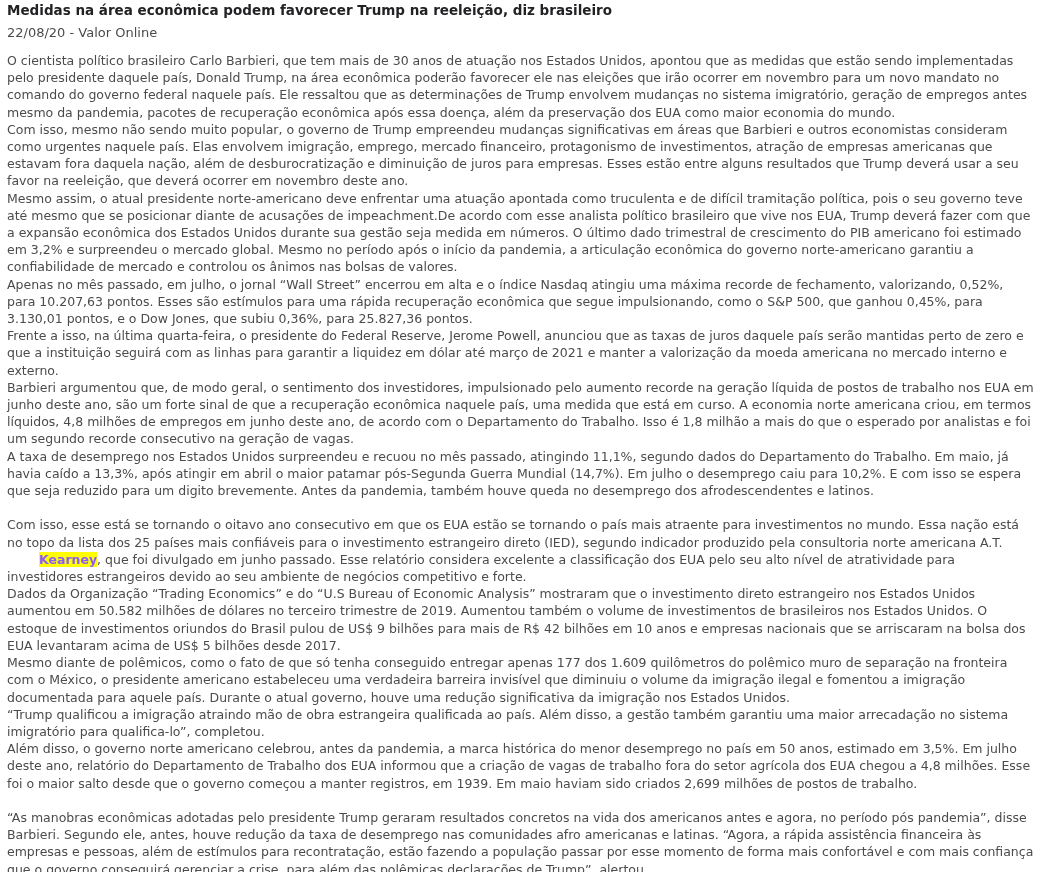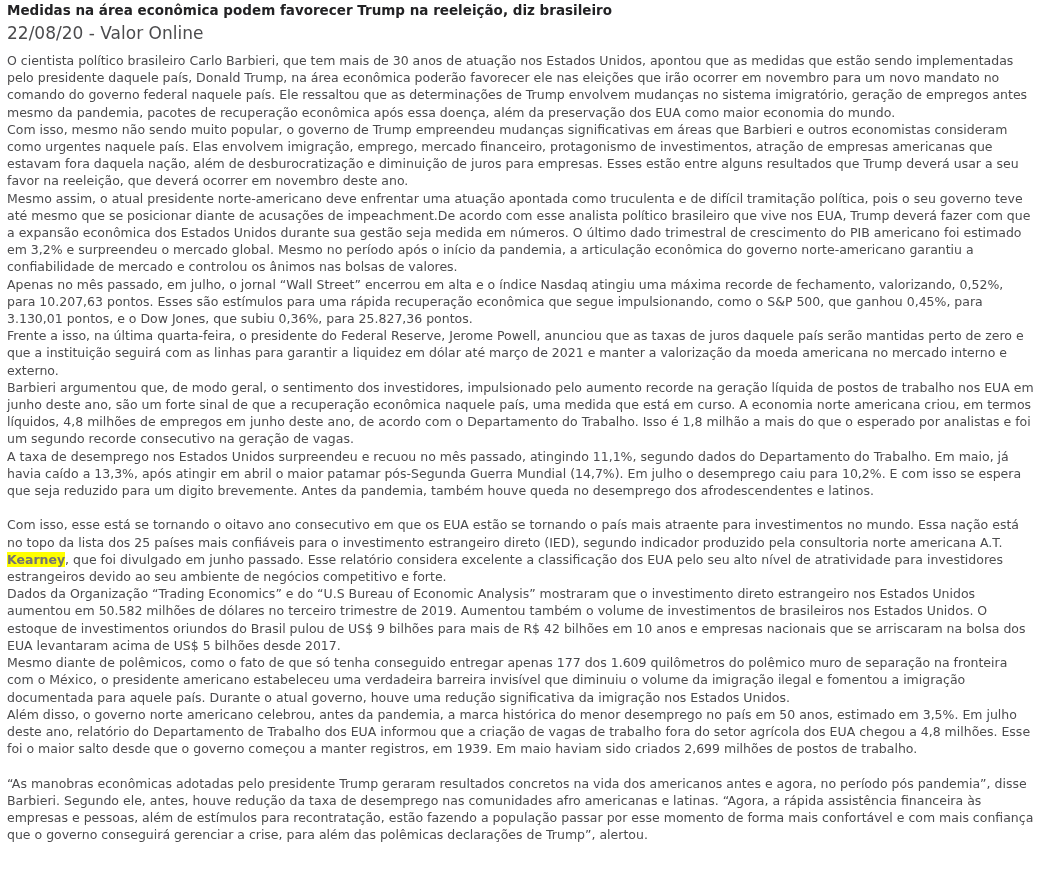--- a/index.html
+++ b/index.html
@@ -17,55 +17,57 @@
     overflow: hidden;
   }
   .article-title {
     font-size: 13.5px;
     font-weight: bold;
     color: #222224;
     line-height: 17px;
     margin: 0 0 6px 0;
   }
   .dateline {
-    font-size: 17px;
+    font-size: 13px;
     color: #4b4b4d;
     line-height: 16px;
     margin: 0 0 11px 0;
   }
   .article-body {
     font-size: 12.5px;
     color: #4b4b4d;
     line-height: 17.2px;
   }
   .para {
     margin: 0;
     min-height: 17.2px;
   }
   .hl {
     background: var(--hl-color, #ffff00);
     font-weight: bold;
-    color: #737373;
+    color: #8b5cf6;
+    margin-left: 32px;
   }
 </style>
 </head>
 <body>
 
 <div class="page">
   <h1 class="article-title">Medidas na área econômica podem favorecer Trump na reeleição, diz brasileiro</h1>
   <div class="dateline">22/08/20 - Valor Online</div>
   <div class="article-body">
       <p class="para"><span>O cientista político brasileiro Carlo Barbieri, que tem mais de 30 anos de atuação nos Estados Unidos, apontou que as medidas que estão sendo implementadas pelo presidente daquele país, Donald Trump, na área econômica poderão favorecer ele nas eleições que irão ocorrer em novembro para um novo mandato no comando do governo federal naquele país. Ele ressaltou que as determinações de Trump envolvem mudanças no sistema imigratório, geração de empregos antes mesmo da pandemia, pacotes de recuperação econômica após essa doença, além da preservação dos EUA como maior economia do mundo.</span></p>
       <p class="para"><span>Com isso, mesmo não sendo muito popular, o governo de Trump empreendeu mudanças significativas em áreas que Barbieri e outros economistas consideram como urgentes naquele país. Elas envolvem imigração, emprego, mercado financeiro, protagonismo de investimentos, atração de empresas americanas que estavam fora daquela nação, além de desburocratização e diminuição de juros para empresas. Esses estão entre alguns resultados que Trump deverá usar a seu favor na reeleição, que deverá ocorrer em novembro deste ano.</span></p>
       <p class="para"><span>Mesmo assim, o atual presidente norte-americano deve enfrentar uma atuação apontada como truculenta e de difícil tramitação política, pois o seu governo teve até mesmo que se posicionar diante de acusações de impeachment.De acordo com esse analista político brasileiro que vive nos EUA, Trump deverá fazer com que a expansão econômica dos Estados Unidos durante sua gestão seja medida em números. O último dado trimestral de crescimento do PIB americano foi estimado em 3,2% e surpreendeu o mercado global. Mesmo no período após o início da pandemia, a articulação econômica do governo norte-americano garantiu a confiabilidade de mercado e controlou os ânimos nas bolsas de valores.</span></p>
       <p class="para"><span>Apenas no mês passado, em julho, o jornal “Wall Street” encerrou em alta e o índice Nasdaq atingiu uma máxima recorde de fechamento, valorizando, 0,52%, para 10.207,63 pontos. Esses são estímulos para uma rápida recuperação econômica que segue impulsionando, como o S&amp;P 500, que ganhou 0,45%, para 3.130,01 pontos, e o Dow Jones, que subiu 0,36%, para 25.827,36 pontos.</span></p>
       <p class="para"><span>Frente a isso, na última quarta-feira, o presidente do Federal Reserve, Jerome Powell, anunciou que as taxas de juros daquele país serão mantidas perto de zero e que a instituição seguirá com as linhas para garantir a liquidez em dólar até março de 2021 e manter a valorização da moeda americana no mercado interno e externo.</span></p>
       <p class="para"><span>Barbieri argumentou que, de modo geral, o sentimento dos investidores, impulsionado pelo aumento recorde na geração líquida de postos de trabalho nos EUA em junho deste ano, são um forte sinal de que a recuperação econômica naquele país, uma medida que está em curso. A economia norte americana criou, em termos líquidos, 4,8 milhões de empregos em junho deste ano, de acordo com o Departamento do Trabalho. Isso é 1,8 milhão a mais do que o esperado por analistas e foi um segundo recorde consecutivo na geração de vagas.</span></p>
       <p class="para"><span>A taxa de desemprego nos Estados Unidos surpreendeu e recuou no mês passado, atingindo 11,1%, segundo dados do Departamento do Trabalho. Em maio, já havia caído a 13,3%, após atingir em abril o maior patamar pós-Segunda Guerra Mundial (14,7%). Em julho o desemprego caiu para 10,2%. E com isso se espera que seja reduzido para um digito brevemente. Antes da pandemia, também houve queda no desemprego dos afrodescendentes e latinos.</span></p>
       <p class="para blank"></p>
       <p class="para"><span>Com isso, esse está se tornando o oitavo ano consecutivo em que os EUA estão se tornando o país mais atraente para investimentos no mundo. Essa nação está no topo da lista dos 25 países mais confiáveis para o investimento estrangeiro direto (IED), segundo indicador produzido pela consultoria norte americana A.T. </span><span class="hl">Kearney</span><span>, que foi divulgado em junho passado. Esse relatório considera excelente a classificação dos EUA pelo seu alto nível de atratividade para investidores estrangeiros devido ao seu ambiente de negócios competitivo e forte.</span></p>
       <p class="para"><span>Dados da Organização “Trading Economics” e do “U.S Bureau of Economic Analysis” mostraram que o investimento direto estrangeiro nos Estados Unidos aumentou em 50.582 milhões de dólares no terceiro trimestre de 2019. Aumentou também o volume de investimentos de brasileiros nos Estados Unidos. O estoque de investimentos oriundos do Brasil pulou de US$ 9 bilhões para mais de R$ 42 bilhões em 10 anos e empresas nacionais que se arriscaram na bolsa dos EUA levantaram acima de US$ 5 bilhões desde 2017.</span></p>
       <p class="para"><span>Mesmo diante de polêmicos, como o fato de que só tenha conseguido entregar apenas 177 dos 1.609 quilômetros do polêmico muro de separação na fronteira com o México, o presidente americano estabeleceu uma verdadeira barreira invisível que diminuiu o volume da imigração ilegal e fomentou a imigração documentada para aquele país. Durante o atual governo, houve uma redução significativa da imigração nos Estados Unidos.</span></p>
+      <p class="para"><span>“Trump qualificou a imigração atraindo mão de obra estrangeira qualificada ao país. Além disso, a gestão também garantiu uma maior arrecadação no sistema imigratório para qualifica-lo”, completou.</span></p>
       <p class="para"><span>Além disso, o governo norte americano celebrou, antes da pandemia, a marca histórica do menor desemprego no país em 50 anos, estimado em 3,5%. Em julho deste ano, relatório do Departamento de Trabalho dos EUA informou que a criação de vagas de trabalho fora do setor agrícola dos EUA chegou a 4,8 milhões. Esse foi o maior salto desde que o governo começou a manter registros, em 1939. Em maio haviam sido criados 2,699 milhões de postos de trabalho.</span></p>
       <p class="para blank"></p>
       <p class="para"><span>“As manobras econômicas adotadas pelo presidente Trump geraram resultados concretos na vida dos americanos antes e agora, no período pós pandemia”, disse Barbieri. Segundo ele, antes, houve redução da taxa de desemprego nas comunidades afro americanas e latinas. “Agora, a rápida assistência financeira às empresas e pessoas, além de estímulos para recontratação, estão fazendo a população passar por esse momento de forma mais confortável e com mais confiança que o governo conseguirá gerenciar a crise, para além das polêmicas declarações de Trump”, alertou.</span></p>
     </div>
 </div>
 
 </body></html>

